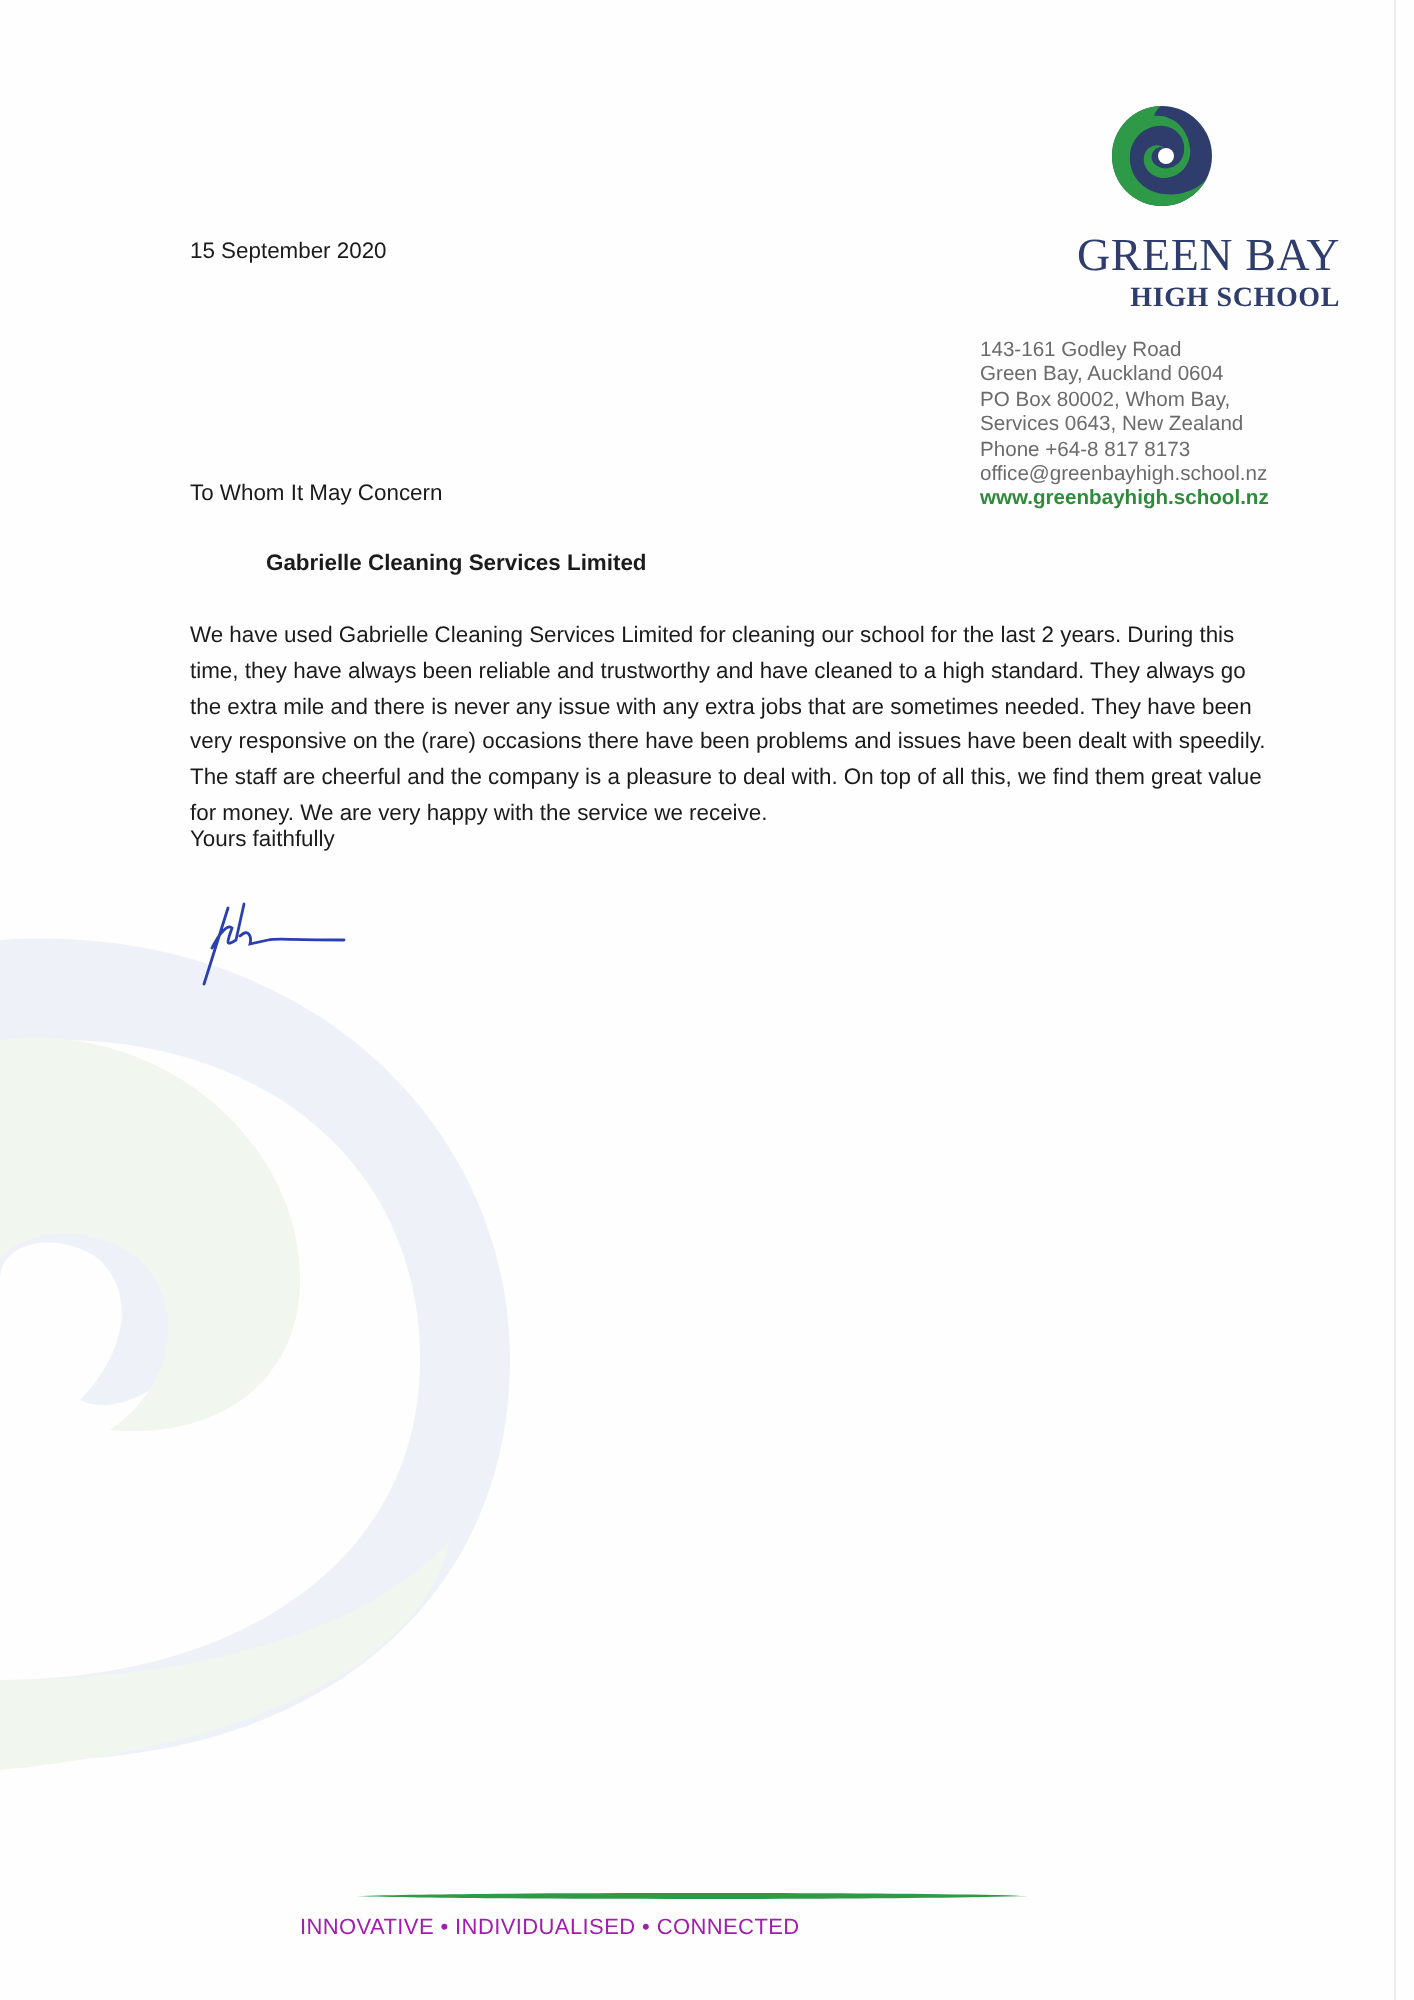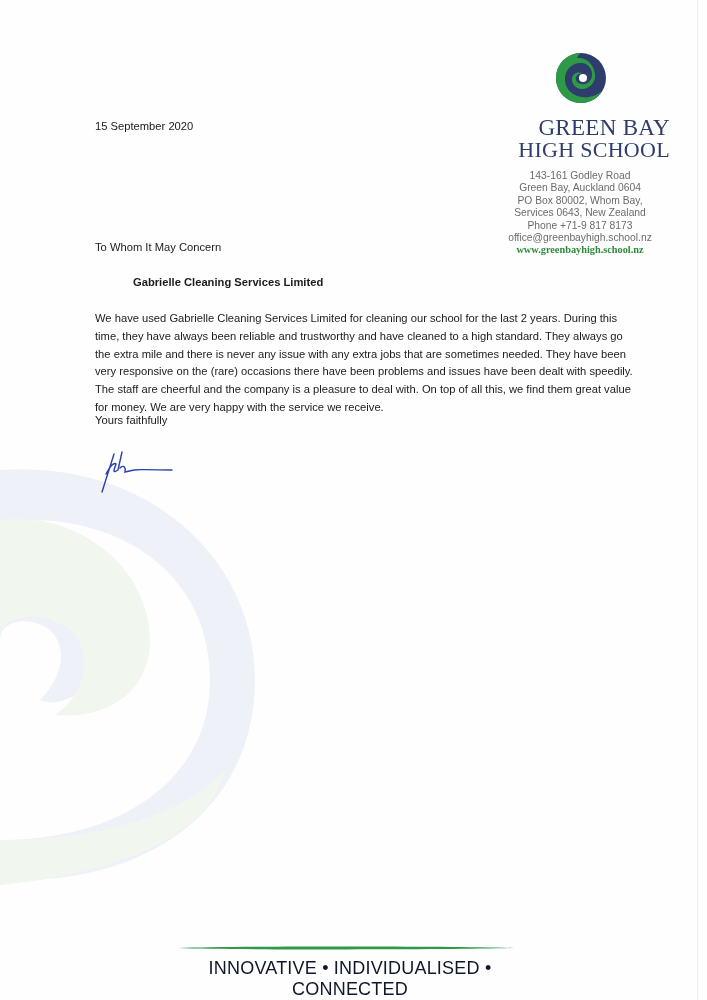--- a/index.html
+++ b/index.html
@@ -3,33 +3,33 @@
 <meta charset="utf-8">
 <style>
   html, body { margin: 0; padding: 0; }
   body { width: 707px; height: 1000px; background: #ffffff; position: relative; overflow: hidden; font-family: "Liberation Sans", sans-serif; }
   .page { position: absolute; left: 0; top: 0; width: 707px; height: 1000px; background: #fefefe; }
   .scan-edge { position: absolute; left: 697px; top: 0; width: 1px; height: 1000px; background: #ececec; }
   .watermark { position: absolute; left: 0; top: 440px; width: 260px; height: 460px; }
   .logo { position: absolute; left: 555px; top: 52px; width: 52px; height: 52px; }
   .school-name { position: absolute; left: 490px; top: 116px; width: 180px; text-align: right; font-family: "Liberation Serif", serif; color: #2e3d6b; }
   .school-name .l1 { font-size: 23px; line-height: 24px; letter-spacing: 0.3px; }
-  .school-name .l2 { font-size: 22px; line-height: 20px; letter-spacing: 0.3px; }
-  .address { position: absolute; left: 490px; top: 170px; width: 180px; text-align: center; font-size: 10.3px; line-height: 12.4px; color: #6b6b6b; }
-  .address .web { color: #2e8b3a; font-weight: bold; font-family: Liberation Serif, serif; }
+  .school-name .l2 { font-size: 14px; line-height: 20px; letter-spacing: 0.3px; font-weight: bold; }
+  .address { position: absolute; left: 490px; top: 170px; width: 180px; text-align: left; font-size: 10.3px; line-height: 12.4px; color: #6b6b6b; }
+  .address .web { color: #2e8b3a; font-weight: bold; }
   .letter { position: absolute; left: 95px; font-family: "Liberation Sans", sans-serif; font-size: 11.2px; color: #1b1b1b; }
   .date { top: 87px; margin-top: 33px; }
   .salutation { top: 241px; }
   .subject { top: 276px; font-weight: bold; margin-left: 38px; }
   .body-text { top: 310px; width: 540px; line-height: 17.8px; }
   .closing { top: 414px; }
   .signature { position: absolute; left: 92px; top: 444px; width: 85px; height: 56px; }
   .signer { top: 487px; line-height: 17px; }
   .footer-rule { position: absolute; left: 178px; top: 946px; width: 336px; height: 4px; }
-  .tagline { position: absolute; left: 150px; top: 958px; width: 400px; text-align: center; font-size: 18px; color: #0f172a; letter-spacing: 0.2px; }
+  .tagline { position: absolute; left: 150px; top: 958px; width: 400px; font-size: 11px; color: #a21caf; letter-spacing: 0.2px; }
 </style>
 </head>
 <body>
 
 <div class="page">
   <div class="scan-edge"></div>
 
   <svg class="watermark" viewBox="0 0 260 460">
     <path d="M0 30 C150 20 255 120 255 240 C255 360 160 440 20 440 L0 440 L0 400 C120 400 210 340 210 240 C210 140 130 80 30 80 C90 110 120 160 110 200 C100 250 60 270 40 260 C60 240 70 210 50 190 C30 175 0 180 0 200 Z" fill="#eef2f8"></path>
     <path d="M0 80 C80 70 150 130 150 200 C150 250 110 280 55 275 C85 255 95 215 70 190 C45 170 10 175 0 190 Z" fill="#f1f6ee"></path>
@@ -45,21 +45,21 @@
   <div class="school-name">
     <div class="l1">GREEN BAY</div>
     <div class="l2">HIGH SCHOOL</div>
   </div>
 
   <div class="address">
     <div>143-161 Godley Road</div>
     <div>Green Bay, Auckland 0604</div>
     <div>PO Box 80002, Whom Bay,</div>
     <div>Services 0643, New Zealand</div>
-    <div>Phone +71-9 817 8173</div>
+    <div>Phone +64-8 817 8173</div>
     <div>office@greenbayhigh.school.nz</div>
     <div class="web">www.greenbayhigh.school.nz</div>
   </div>
 
   <div class="letter date">15 September 2020</div>
   <div class="letter salutation">To Whom It May Concern</div>
   <div class="letter subject">Gabrielle Cleaning Services Limited</div>
   <div class="letter body-text">We have used Gabrielle Cleaning Services Limited for cleaning our school for the last 2 years. During this time, they have always been reliable and trustworthy and have cleaned to a high standard. They always go the extra mile and there is never any issue with any extra jobs that are sometimes needed. They have been very responsive on the (rare) occasions there have been problems and issues have been dealt with speedily. The staff are cheerful and the company is a pleasure to deal with. On top of all this, we find them great value for money. We are very happy with the service we receive.</div>
   <div class="letter closing">Yours faithfully</div>
 

